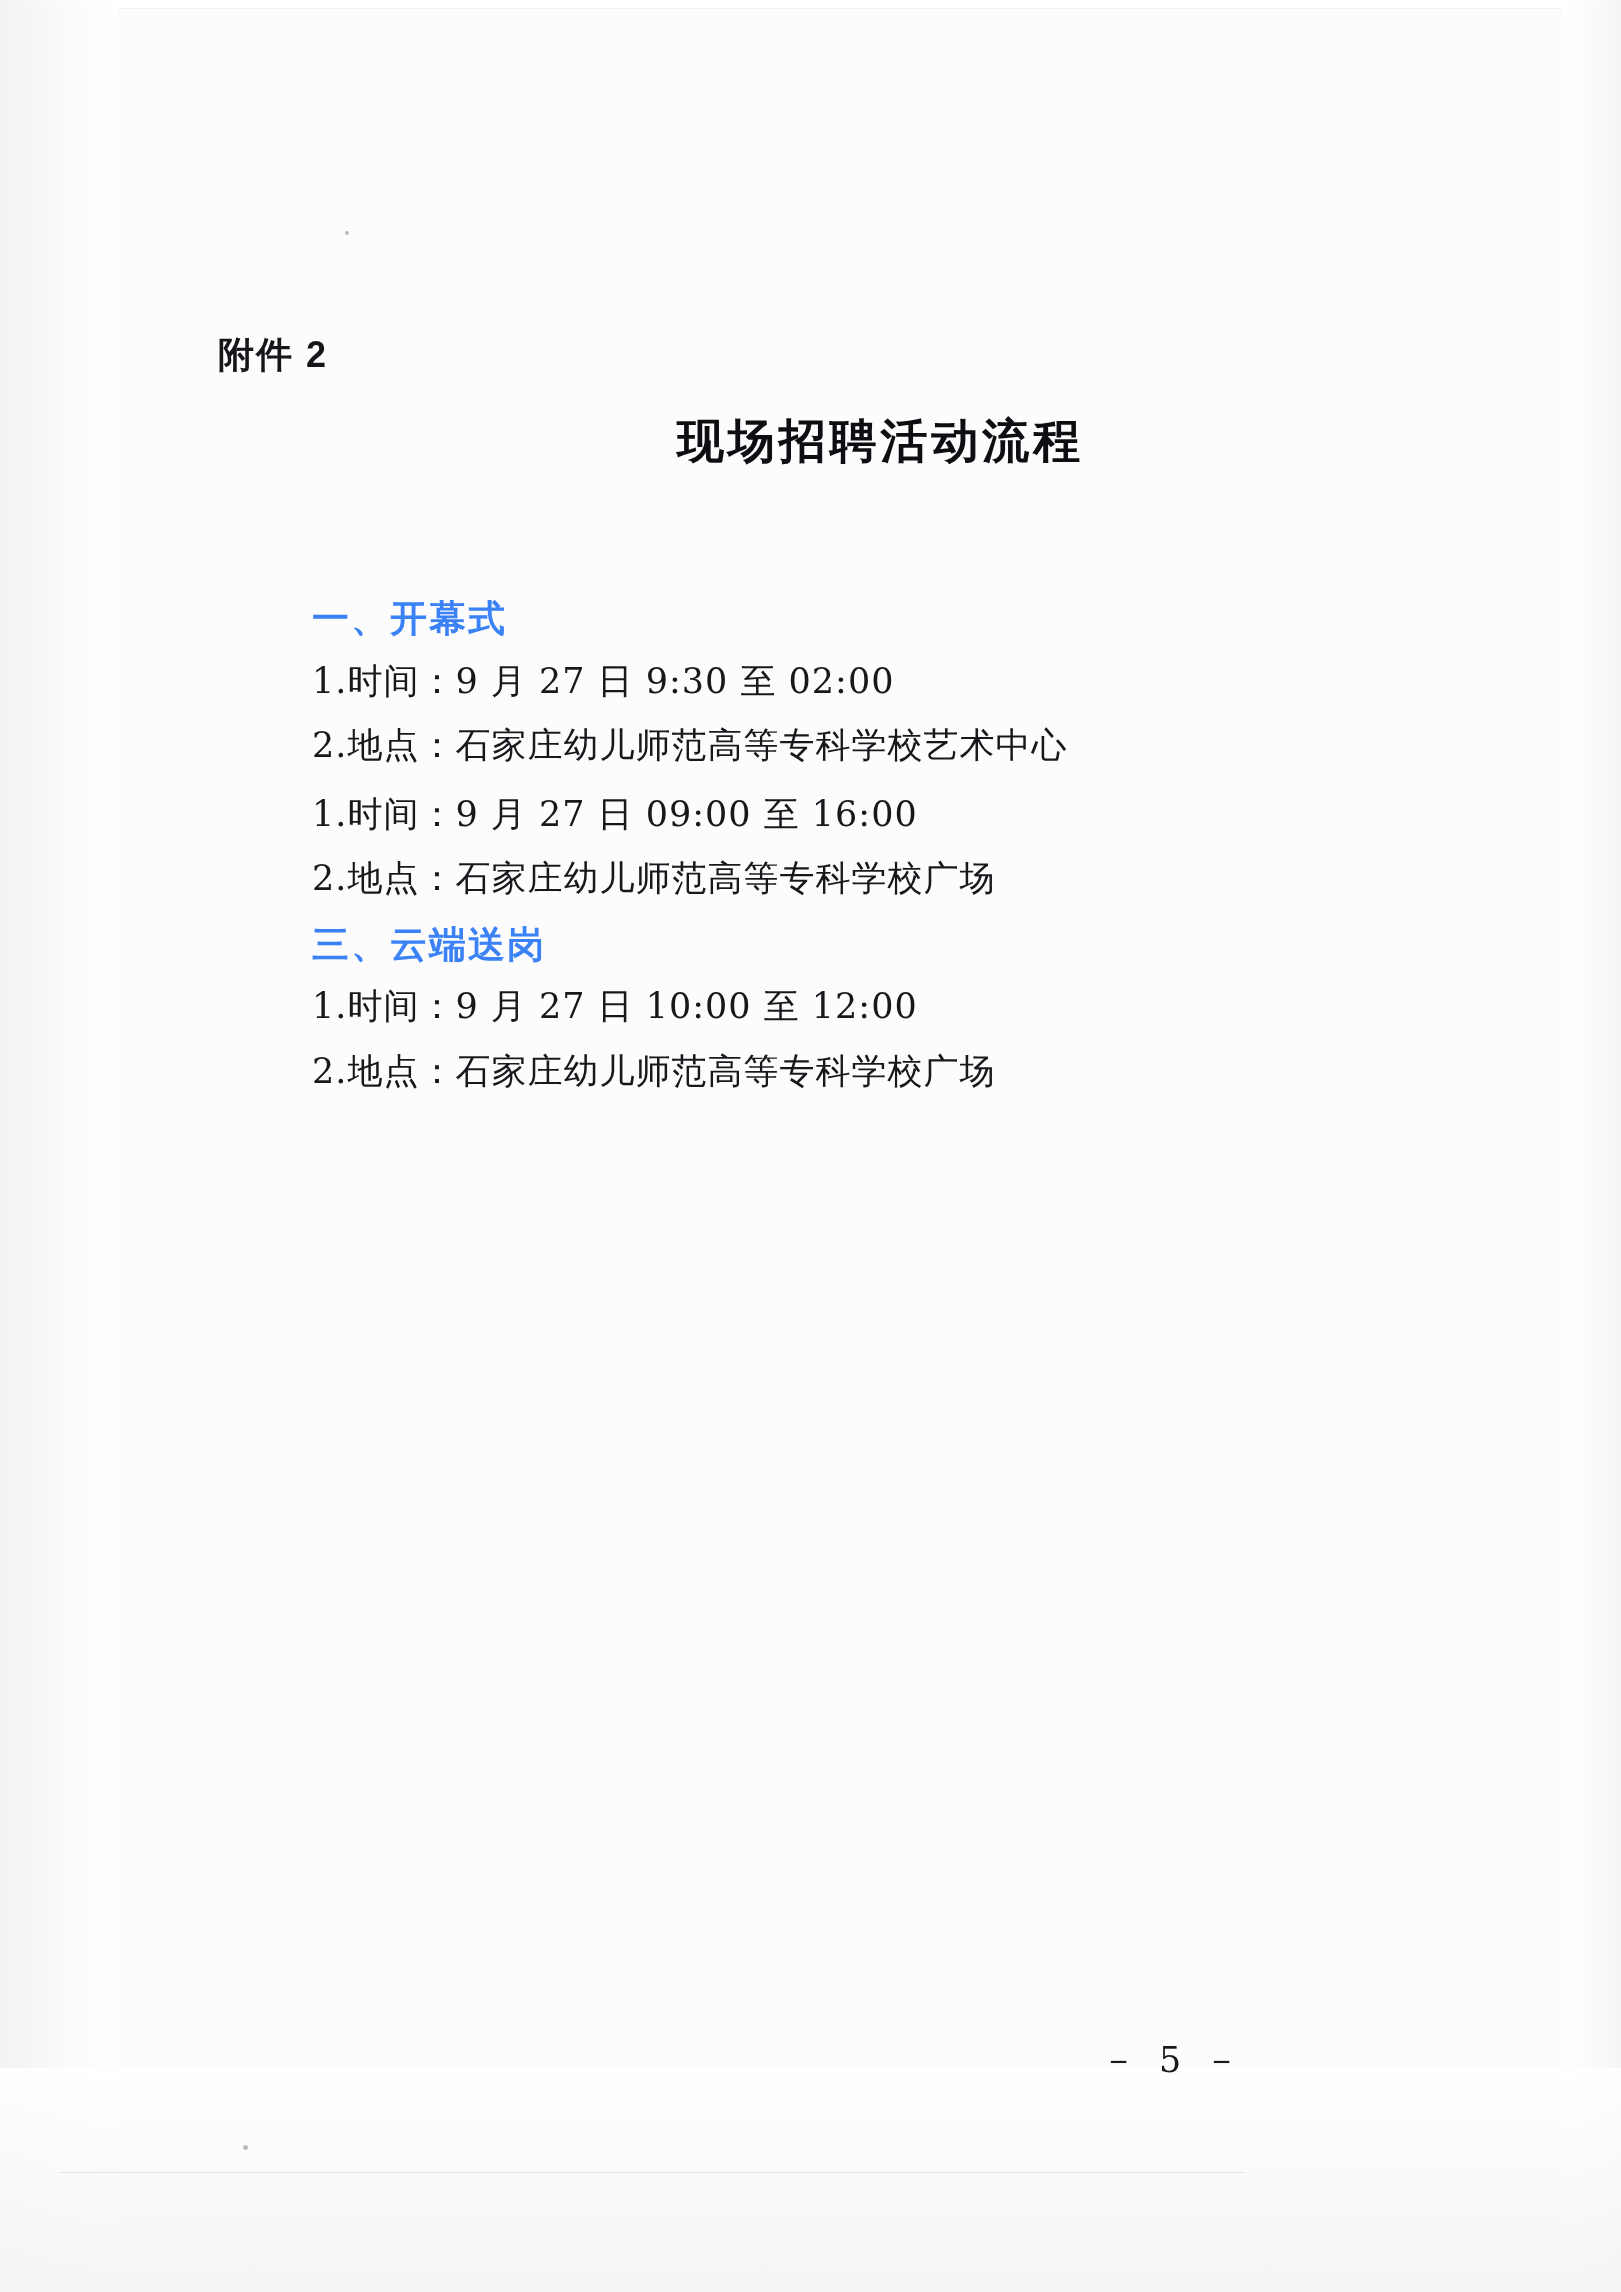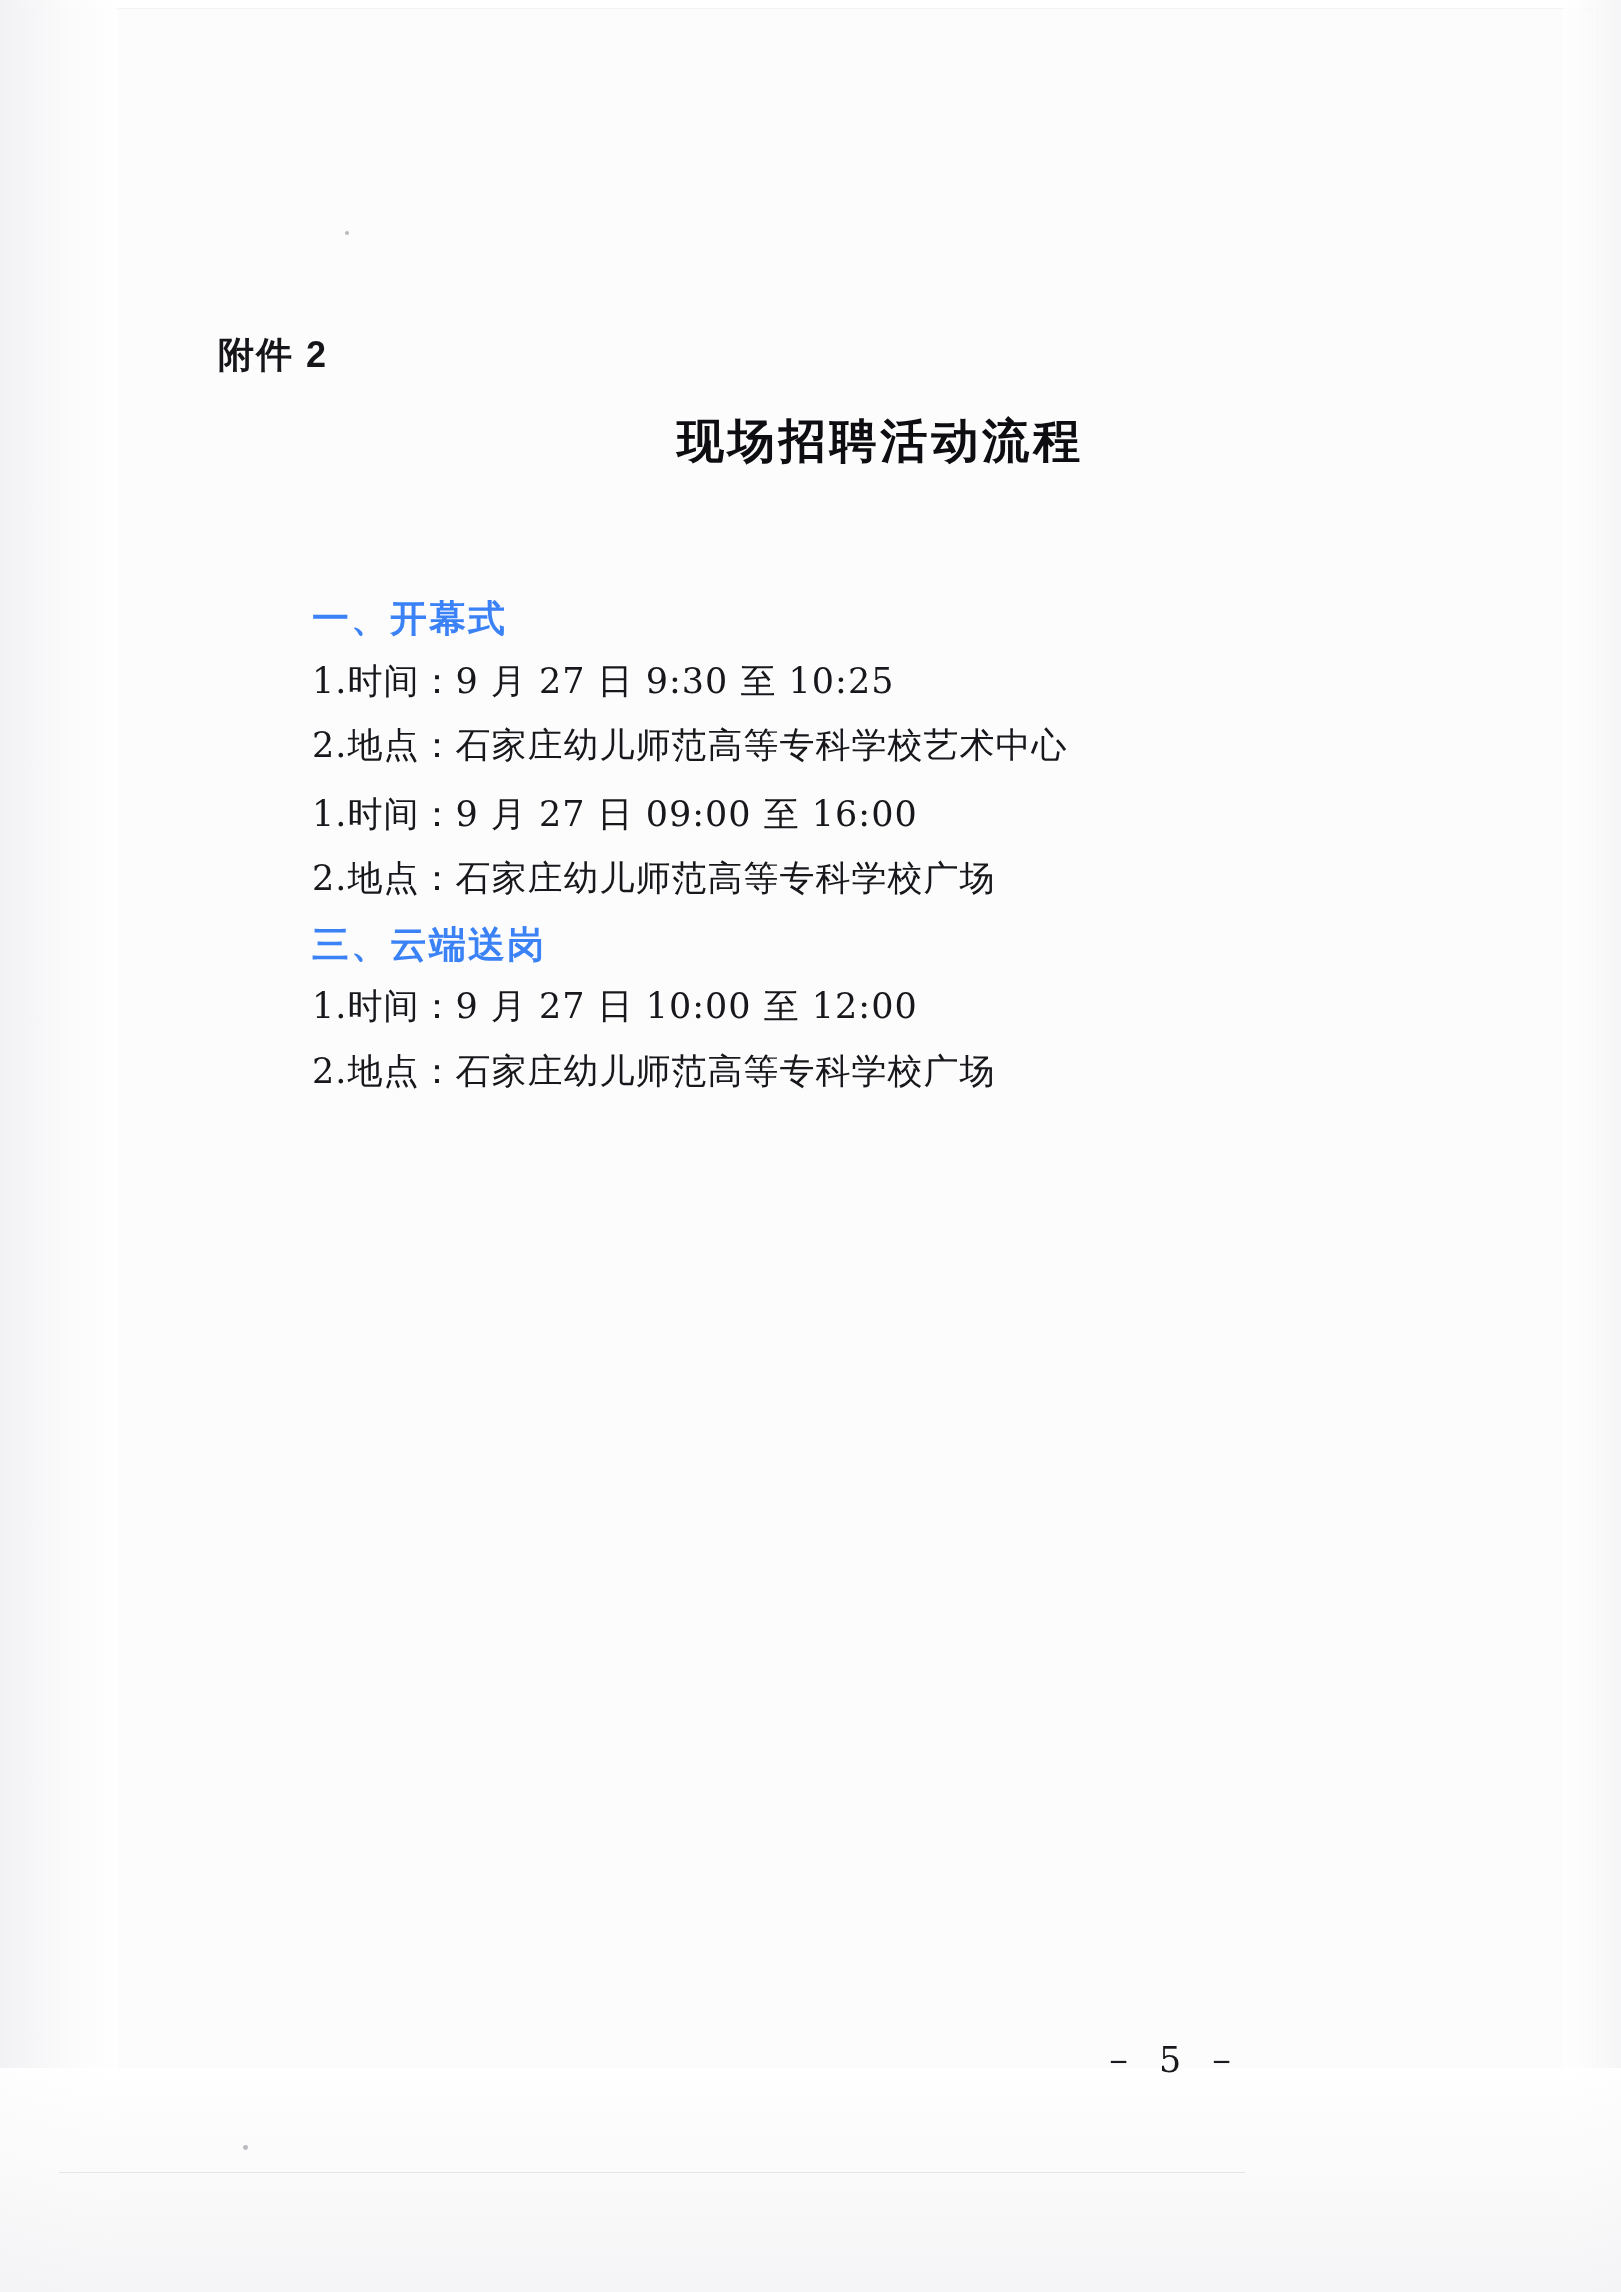--- a/index.html
+++ b/index.html
@@ -173,21 +173,21 @@
   <div class="content">
 
     <div class="attachment-label">附件 2</div>
 
     <div class="doc-title">现场招聘活动流程</div>
 
     <div class="body-block">
 
       <div class="section-block">
         <div class="section-heading">一、开幕式</div>
-        <div class="section-line">1.时间：9 月 27 日 9:30 至 10:25</div>
+        <div class="section-line">1.时间：9 月 27 日 9:30 至 02:00</div>
         <div class="section-line">2.地点：石家庄幼儿师范高等专科学校艺术中心</div>
       </div>
 
       <div class="section-block">
         <div class="section-line">1.时间：9 月 27 日 09:00 至 16:00</div>
         <div class="section-line">2.地点：石家庄幼儿师范高等专科学校广场</div>
       </div>
 
       <div class="section-block">
         <div class="section-heading">三、云端送岗</div>

